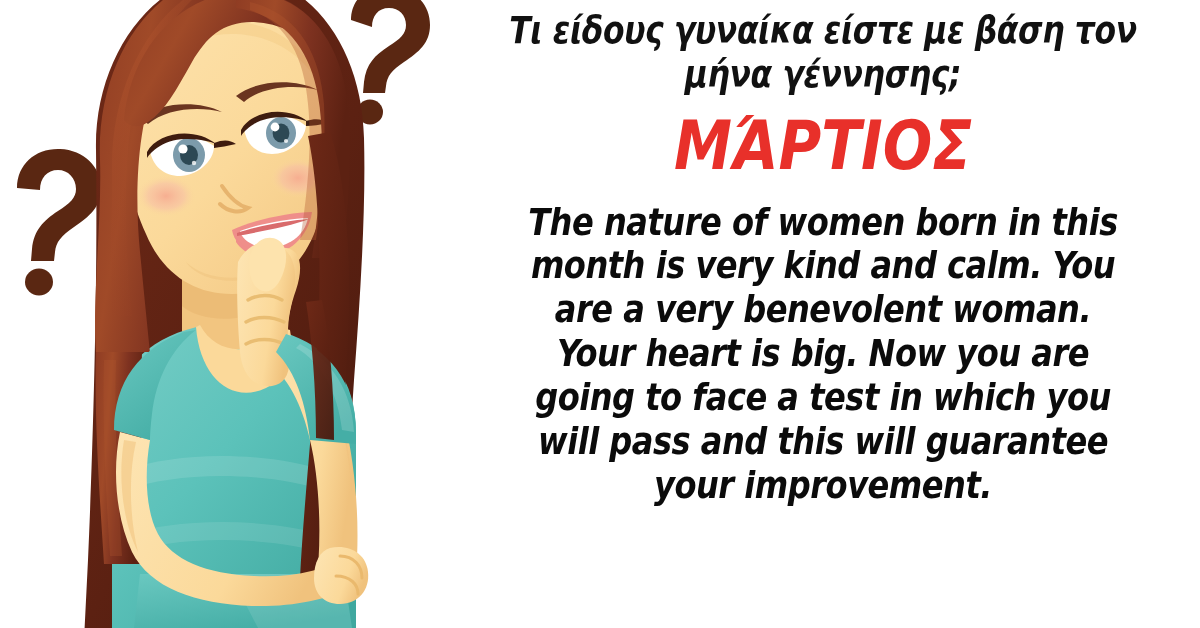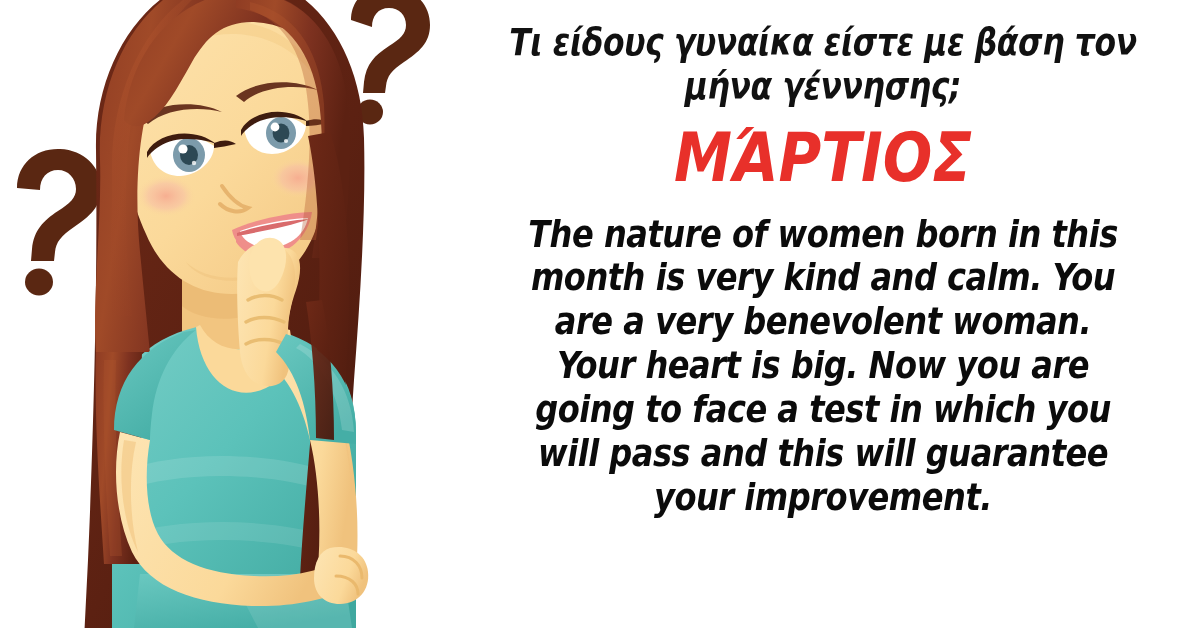--- a/index.html
+++ b/index.html
@@ -40,21 +40,21 @@
     display: block;
   }
 
   
   #text-panel {
     position: absolute;
     left: 448px;
     top: 0;
     width: 752px;
     height: 628px;
-    padding: 12px 8px 0 6px;
+    padding: 0 8px 0 6px;
     box-sizing: border-box;
     display: flex;
     flex-direction: column;
     align-items: center;
     justify-content: flex-start;
   }
 
   #question-heading {
     margin: 9px 0 0 0;
     width: 100%;

